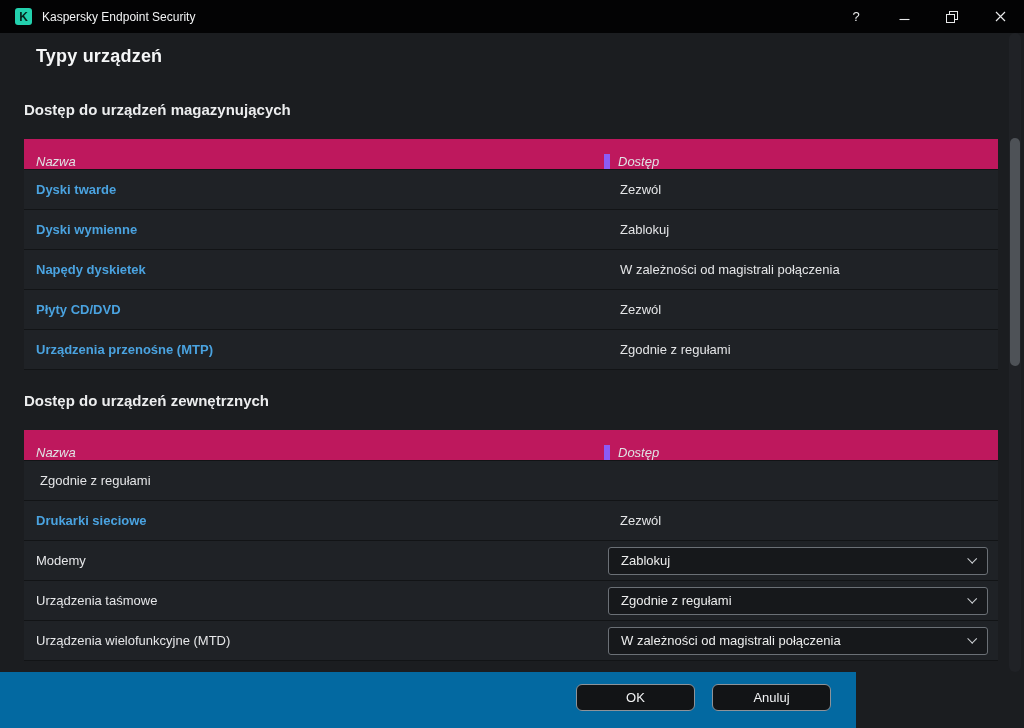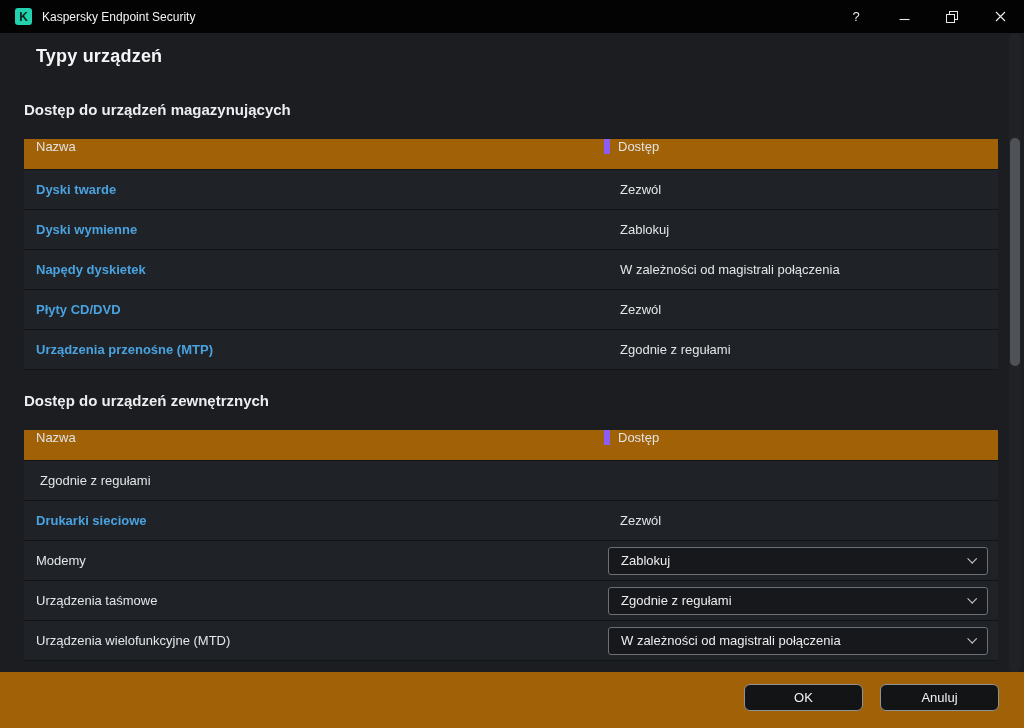--- a/index.html
+++ b/index.html
@@ -39,22 +39,23 @@
     font-size:15px; font-weight:bold; color:#ecedee;
   }
   #sec0-heading { top:101px; }
   #sec1-heading { top:392px; }
 
   
   .table { position:absolute; left:24px; width:974px; }
   #table0 { top:139px; }
   #table1 { top:430px; }
   .thead {
-    display:flex; height:31px; background:#a16207; align-items:flex-start;
+    display:flex; height:31px; background:#be185d; align-items:flex-end;
     border-bottom:1px solid #121416;
+    font-style:italic;
   }
   .th { display:flex; align-items:center; font-size:13px; color:#e0e2e4; }
   .th-name { width:580px; padding-left:12px; }
   .th-access { flex:1; padding-left:8px; border-left:6px solid #8b5cf6; }
   .th-filler { width:10px; border-left:1px solid #3b3e43; }
   .tr {
     display:flex; height:40px; background:#1f2226; align-items:center;
     border-bottom:1px solid #121416;
   }
   .td { display:flex; align-items:center; font-size:13px; }
@@ -83,22 +84,22 @@
     position:absolute; top:33px; right:3px; width:12px; height:639px;
     background:#202226; border-radius:6px;
   }
   .scroll-thumb {
     position:absolute; top:105px; left:1px; width:10px; height:228px;
     background:#4e5257; border-radius:5px;
   }
 
   
   .footer {
-    position:absolute; left:0; bottom:0; width:1024px; height:56px;
-    background:#a16207;
+    position:absolute; left:0; bottom:0; width:856px; height:56px;
+    background:#0369a1;
   }
   .btn {
     position:absolute; top:12px; width:119px; height:27px;
     background:#121416; border:1px solid #8e9399; border-radius:6px;
     color:#f2f3f4; font-size:13px; font-family:inherit; cursor:default;
     display:flex; align-items:center; justify-content:center;
   }
   .btn-ok { right:161px; }
   .btn-cancel { right:25px; }
 </style>

